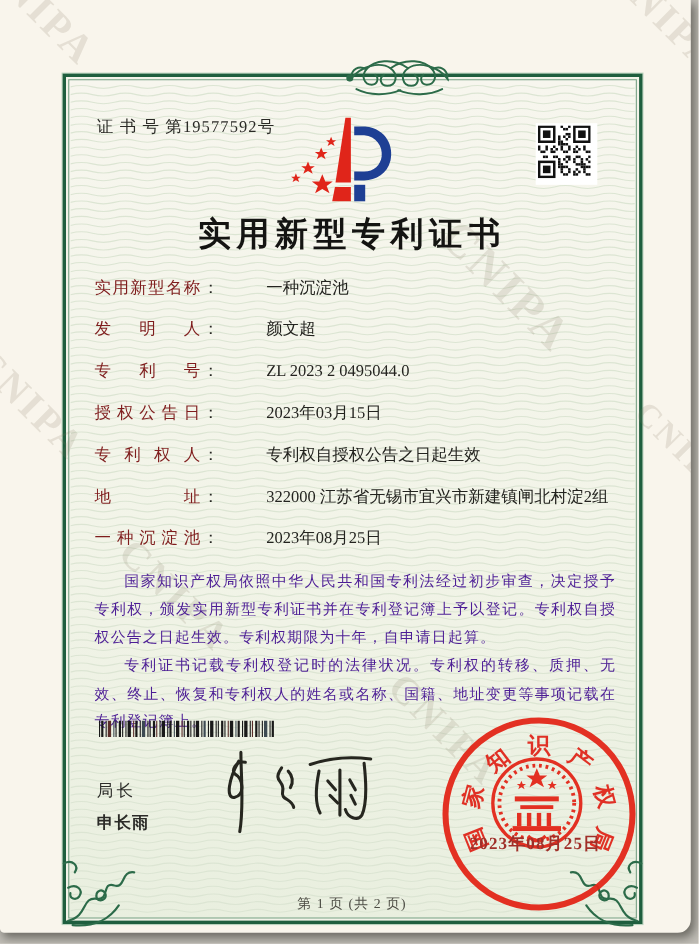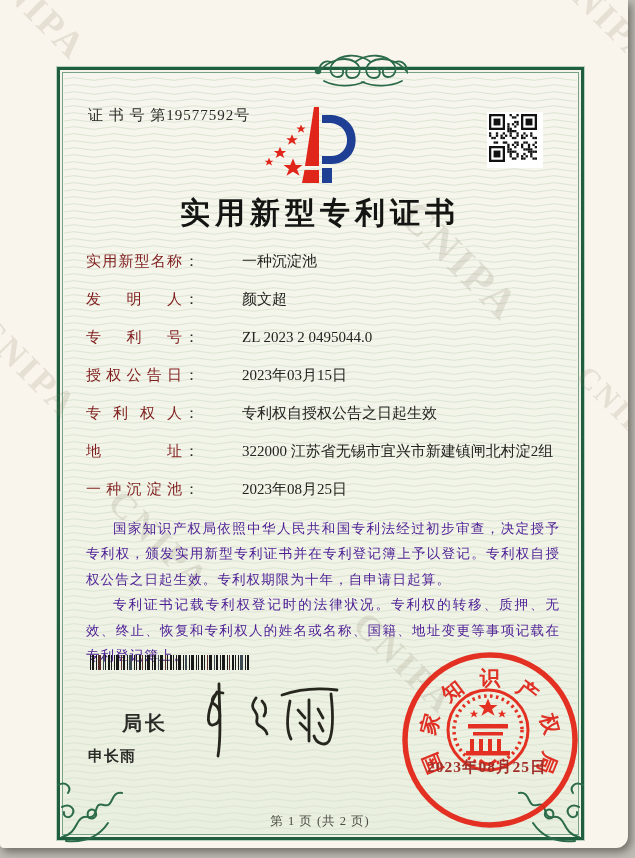--- a/index.html
+++ b/index.html
@@ -58,21 +58,21 @@
   .colon{margin:0 3px 0 2px;}
   .fvalue{color:#23231f;margin-left:40px;}
   .paras{
     position:absolute;left:86px;top:516px;width:474px;
     font-size:13.5px;line-height:25.4px;letter-spacing:1.1px;
     text-align:justify;color:#4c1d95;
   }
   .paras p{margin:0;text-indent:2em;}
   .barcode{position:absolute;left:90px;top:655px;}
   .officials{position:absolute;left:88px;top:710px;font-family:"Liberation Sans","DejaVu Sans",sans-serif;color:#2b2b28;}
-  .role{font-size:20px;letter-spacing:3px;font-weight:700;margin-left:34px;}
+  .role{font-size:15px;letter-spacing:3px;font-weight:400;}
   .oname{font-size:15px;letter-spacing:1px;font-weight:700;margin-top:10px;}
   .signature{position:absolute;left:186px;top:678px;}
   .seal{position:absolute;left:396px;top:648px;opacity:.94;}
   .footer{
     position:absolute;left:0;top:813px;width:640px;text-align:center;
     font-size:12.5px;color:#4c4c44;letter-spacing:1px;
   }
 </style>
 </head>
 <body>

